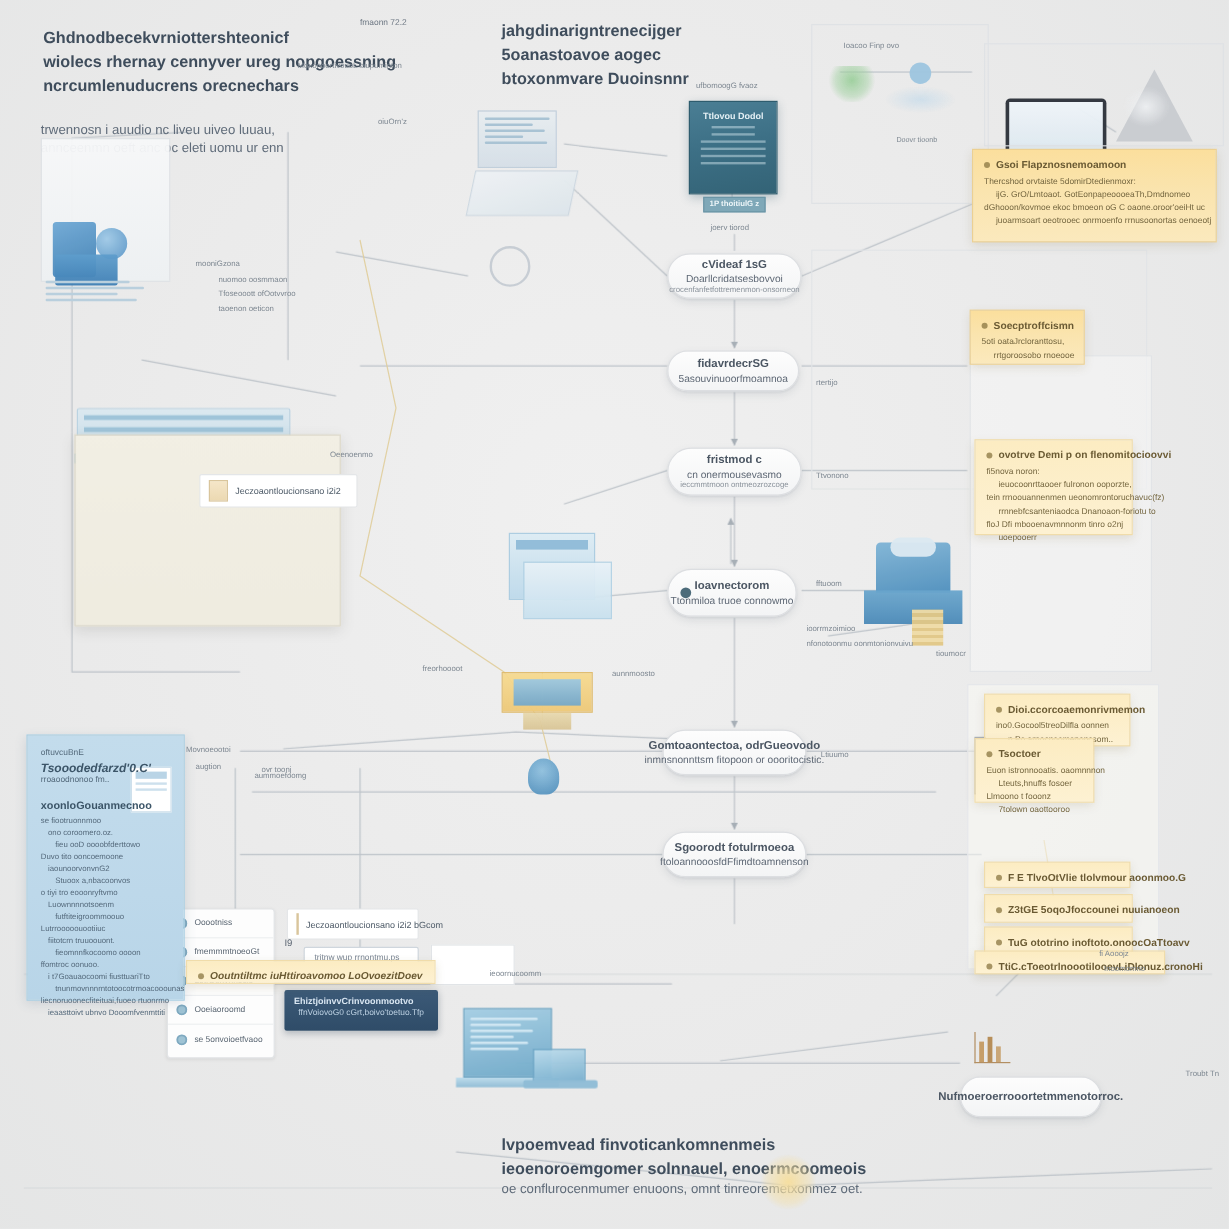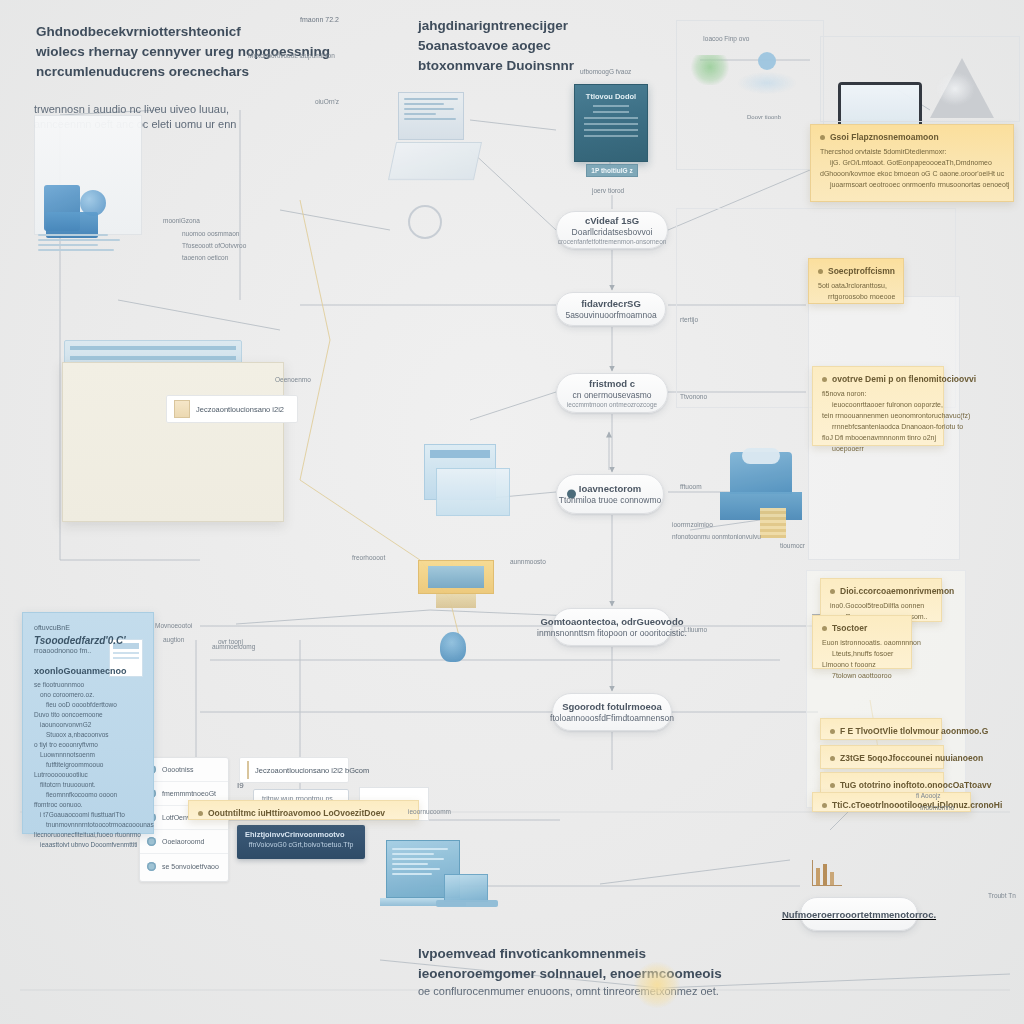--- a/index.html
+++ b/index.html
@@ -458,27 +458,27 @@
       </div>
       <div class="ycard pale" style="left: 820px; top: 745px; width: 124px; height: 24px;">
         <div class="yh"><span class="ybullet"></span><span>Z3tGE 5oqoJfoccounei nuuianoeon</span></div>
       </div>
       <div class="ycard pale" style="left: 820px; top: 772px; width: 124px; height: 22px;">
         <div class="yh"><span class="ybullet"></span><span>TuG ototrino inoftoto.onoocOaTtoavv</span></div>
       </div>
       <div class="ycard pale" style="left: 812px; top: 792px; width: 159px; height: 20px;">
         <div class="yh"><span class="ybullet"></span><span>TtiC.cToeotrlnoootilooevLiDlonuz.cronoHi</span></div>
       </div>
-      <div class="ycard pale" style="left: 188px; top: 800px; width: 231px; height: 20px;">
+      <div class="ycard pale" style="left: 155px; top: 800px; width: 208px; height: 20px; font-style: italic;">
         <div class="yh"><span class="ybullet"></span><span>Ooutntiltmc iuHttiroavomoo LoOvoezitDoev</span></div>
       </div>
     </div>
 
 
-  <div class="node" id="brPill" style="left: 800px; top: 897px; width: 118px; height: 34px; text-decoration: underline;">
+  <div class="node" id="brPill" style="left: 800px; top: 897px; width: 118px; height: 34px;">
     <div class="l1">Nufmoeroerrooortetmmenotorroc.</div>
   </div>
 
   <div class="ui-row" id="midChip" style="left: 166px; top: 395px; width: 132px; height: 28px;">
     <div class="thumb"></div>
     <div class="txt">Jeczoaontloucionsano i2i2</div>
   </div>
 
   <div id="captions">
       <div class="caption" style="left: 300px; top: 14px; font-size: 7px;">fmaonn 72.2</div>

